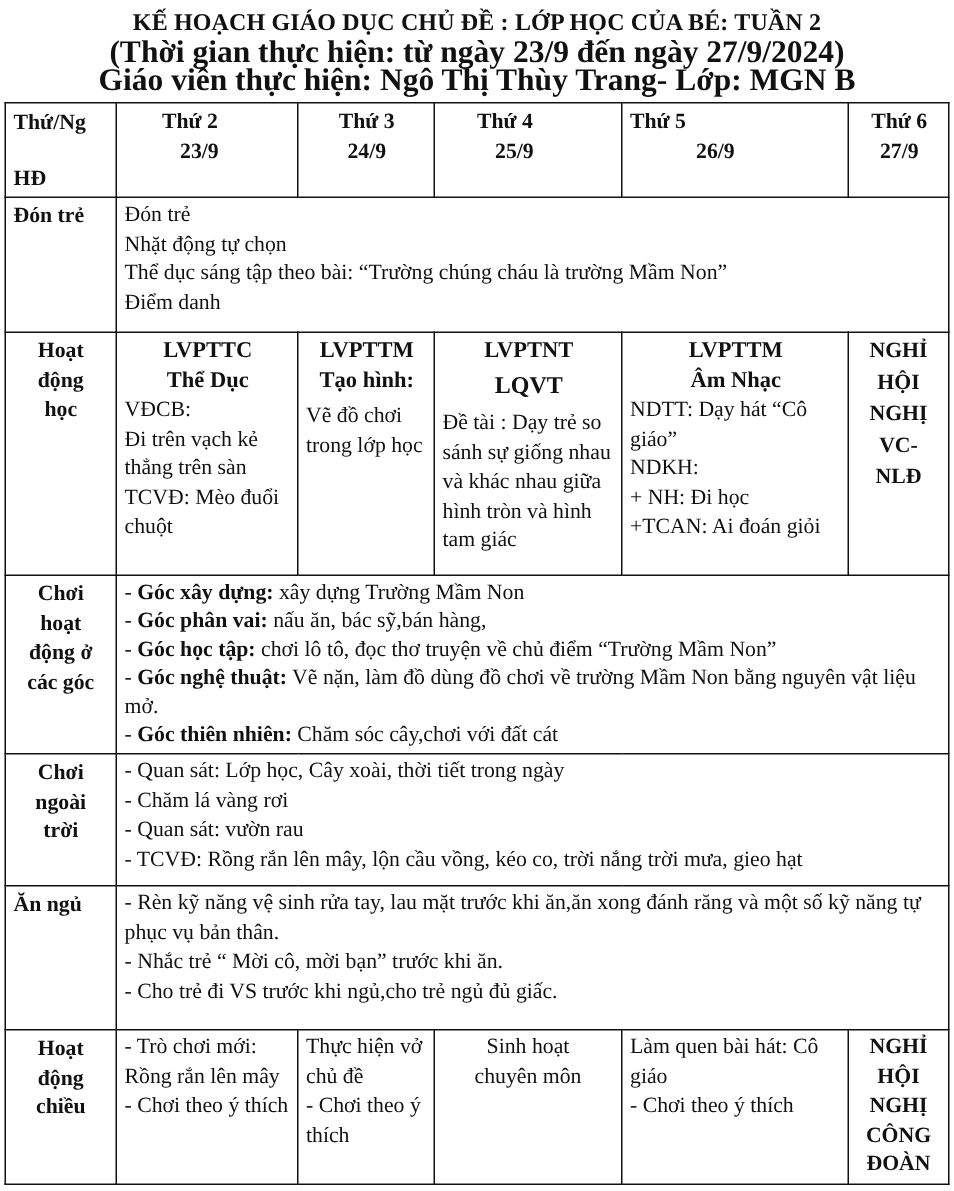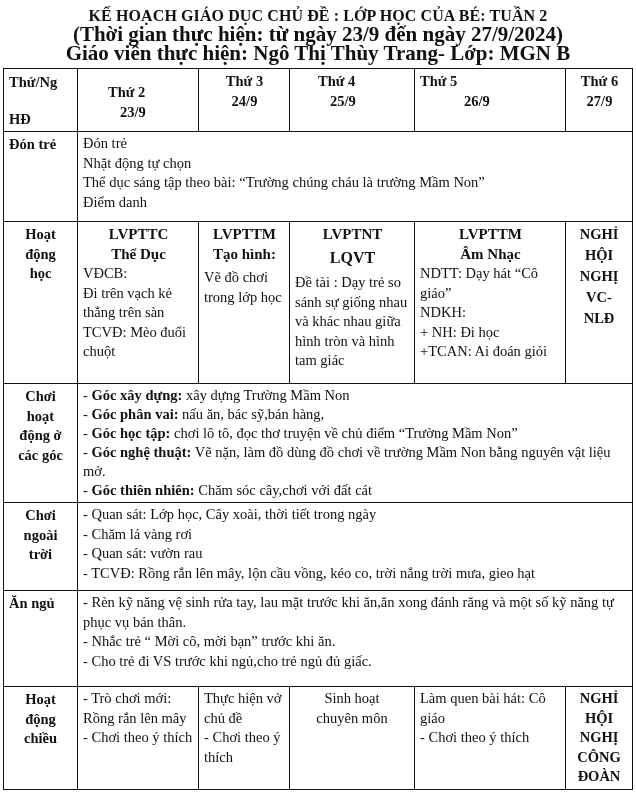--- a/index.html
+++ b/index.html
@@ -51,21 +51,21 @@
   </colgroup>
 
   <tbody>
       <tr style="height:62px">
     <td style="padding:0">
       <div class="hd-tl">
         <span class="top">Thứ/Ng</span>
         <span class="bot">HĐ</span>
       </div>
     </td>
-    <td class="hdr" style="padding-top:14px;text-align:left !important;padding-left:30px;">
+    <td class="hdr" style="padding-top:3px;text-align:left !important;padding-left:30px;">
       <span class="d" style="text-align:left">Thứ 2</span>
       <span class="d" style="text-align:left;padding-left:12px">23/9</span>
     </td>
     <td class="hdr" style="padding-top:3px;">
       <span class="d">Thứ 3</span>
       <span class="d">24/9</span>
     </td>
     <td class="hdr" style="padding-top:3px;text-align:left !important;padding-left:28px;">
       <span class="d" style="text-align:left">Thứ 4</span>
       <span class="d" style="text-align:left;padding-left:12px">25/9</span>

